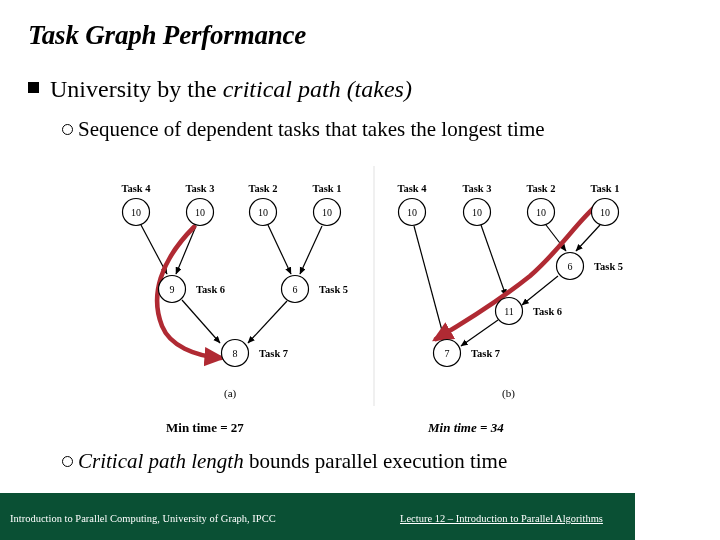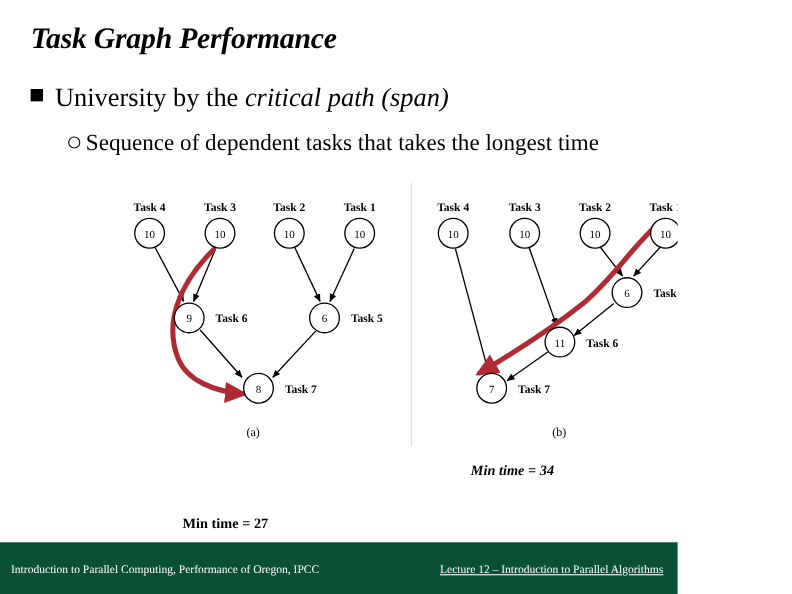--- a/index.html
+++ b/index.html
@@ -8,20 +8,21 @@
     background: #ffffff;
   }
   #slide {
     position: relative;
     width: 616px;
     height: 540px;
     background: #ffffff;
     overflow: hidden;
     font-family: "Liberation Serif", "DejaVu Serif", serif;
     color: #000000;
+    padding-left: 19px;
   }
 
   
   #slide-title {
     position: absolute;
     left: 28px;
     top: 20px;
     font-size: 27px;
     font-weight: bold;
     font-style: italic;
@@ -84,21 +85,21 @@
   #caption-a { left: 224px; top: 387px; }
   #caption-b { left: 502px; top: 387px; }
 
   .mintime {
     position: absolute;
     font-size: 13px;
     font-weight: bold;
     font-family: "Liberation Serif", "DejaVu Serif", serif;
     white-space: nowrap;
   }
-  #mintime-a { left: 166px; top: 420px; margin-top: 48px; }
+  #mintime-a { left: 166px; top: 420px; }
   #mintime-b { left: 428px; top: 420px; font-style: italic; }
 
   
   #footer-bar {
     position: absolute;
     left: 0;
     top: 493px;
     width: 660px;
     height: 47px;
     background: #0a5034;
@@ -138,21 +139,21 @@
   }
 </style>
 </head>
 <body>
 
 <div id="slide">
 
   <div id="slide-title">Task Graph Performance</div>
 
   <div class="bullet-l1" id="bullet1">
-    <span class="marker"></span><span>University by the </span><span class="ital">critical path (span)</span>
+    <span class="marker"></span><span>University by the </span><span class="ital">critical path (takes)</span>
   </div>
 
   <div class="bullet-l2" id="bullet2">
     <span class="marker"></span><span>Sequence of dependent tasks that takes the longest time</span>
   </div>
 
   <div id="figure">
     <svg width="720" height="240" viewBox="0 0 720 240" xmlns="http://www.w3.org/2000/svg">
       <defs>
         <marker id="arrowBlack" markerWidth="7" markerHeight="7" refX="5.6" refY="2.6" orient="auto" markerUnits="strokeWidth">
@@ -269,23 +270,26 @@
       </g>
     </svg>
   </div>
 
   <div class="fig-caption" id="caption-a">(a)</div>
   <div class="fig-caption" id="caption-b">(b)</div>
 
   <div class="mintime" id="mintime-a">Min time = 27</div>
   <div class="mintime" id="mintime-b">Min time = 34</div>
 
+  <div class="bullet-l2" id="bullet3">
+    <span class="marker"></span><span class="ital">Critical path length</span><span> bounds parallel execution time</span>
+  </div>
 
   <div id="footer-bar"></div>
-  <div class="footer-text" id="footer-left">Introduction to Parallel Computing, Performance of Oregon, IPCC</div>
+  <div class="footer-text" id="footer-left">Introduction to Parallel Computing, University of Graph, IPCC</div>
   <div class="footer-text" id="footer-right">Lecture 12 – Introduction to Parallel Algorithms</div>
   <div class="footer-text" id="footer-page">25</div>
 
   <div id="logo-block">
     <div id="logo-o">O</div>
     <div class="logo-sub">UNIVERSITY</div>
     <div class="logo-sub">OF OREGON</div>
   </div>
 
 </div>

